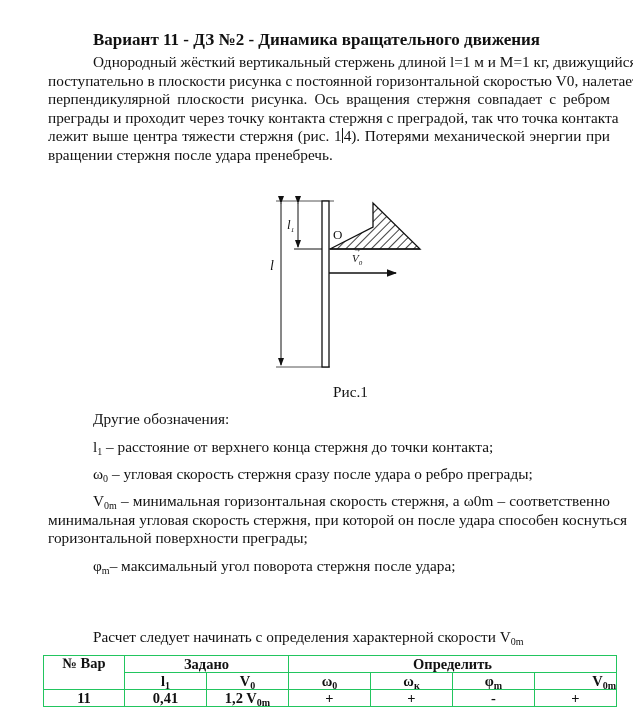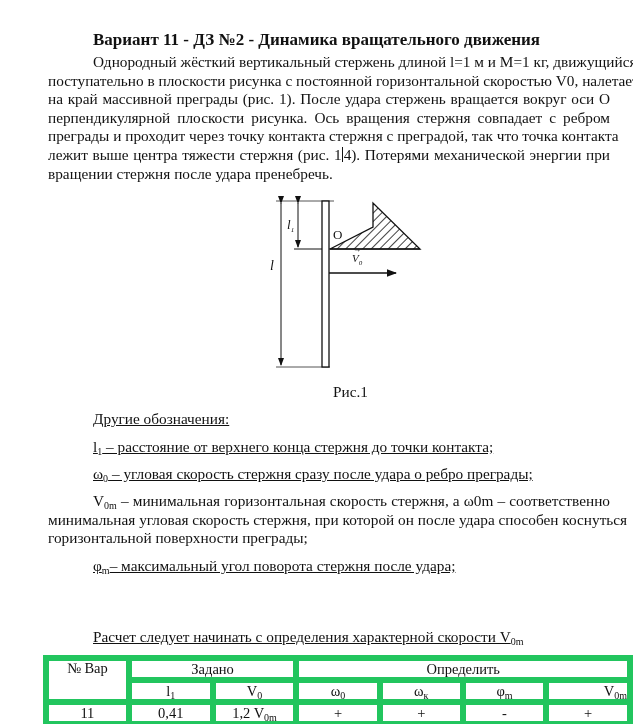--- a/index.html
+++ b/index.html
@@ -8,33 +8,32 @@
   .abs { position: absolute; }
   .title { left: 93px; top: 30px; font-weight: bold; font-size: 17px; white-space: nowrap; }
   .para { left: 48px; width: 562px; line-height: 18.6px; text-align: justify; }
   .indent { text-indent: 45px; }
   .line { white-space: nowrap; text-align: justify; text-align-last: justify; display: block; }
   .last { text-align-last: left; }
   .caret { display: inline-block; width: 1px; height: 15px; background: #111; vertical-align: -2px; margin: 0 0.5px; }
   sub { font-size: 10px; vertical-align: -3px; line-height: 0; }
   .fig { left: 0; top: 0; }
   .caption { left: 333px; top: 383px; text-align: right; }
-  .note { left: 93px; white-space: nowrap; text-decoration: underline; }
+  .note { left: 93px; white-space: nowrap; }
   table.t { position: absolute; left: 43px; top: 655px; border-collapse: collapse; font-size: 14.5px; }
-  table.t td { border: 6px solid #22c55e; height: 16px; padding: 0; text-align: center; line-height: 15px; }
+  table.t td { border: 1px solid #22c55e; height: 16px; padding: 0; text-align: center; line-height: 15px; font-weight: bold; }
 </style>
 </head>
 <body>
 
 <div class="abs title">Вариант 11 - ДЗ №2 - Динамика вращательного движения</div>
 
 <div class="abs para" style="top:53px;">
   <span class="line indent" style="padding-left:45px;text-indent:0;">Однородный жёсткий вертикальный стержень длиной l=1 м и M=1 кг, движущийся</span>
   <span class="line">поступательно в плоскости рисунка с постоянной горизонтальной скоростью V0, налетает</span>
-  <span class="line">на край массивной преграды (рис. 1). После удара стержень вращается вокруг оси О</span>
   <span class="line">перпендикулярной плоскости рисунка. Ось вращения стержня совпадает с ребром</span>
   <span class="line">преграды и проходит через точку контакта стержня с преградой, так что точка контакта</span>
   <span class="line"><span>лежит выше центра тяжести стержня (рис. 1</span><span class="caret"></span><span>4). Потерями механической энергии при</span></span>
   <span class="line last">вращении стержня после удара пренебречь.</span>
 </div>
 
 <svg class="abs fig" width="633" height="400">
   <defs>
     <pattern id="hatch" patternUnits="userSpaceOnUse" width="6" height="6" patternTransform="rotate(45)">
       <line x1="0" y1="0" x2="0" y2="6" stroke="#111" stroke-width="1.6"></line>

